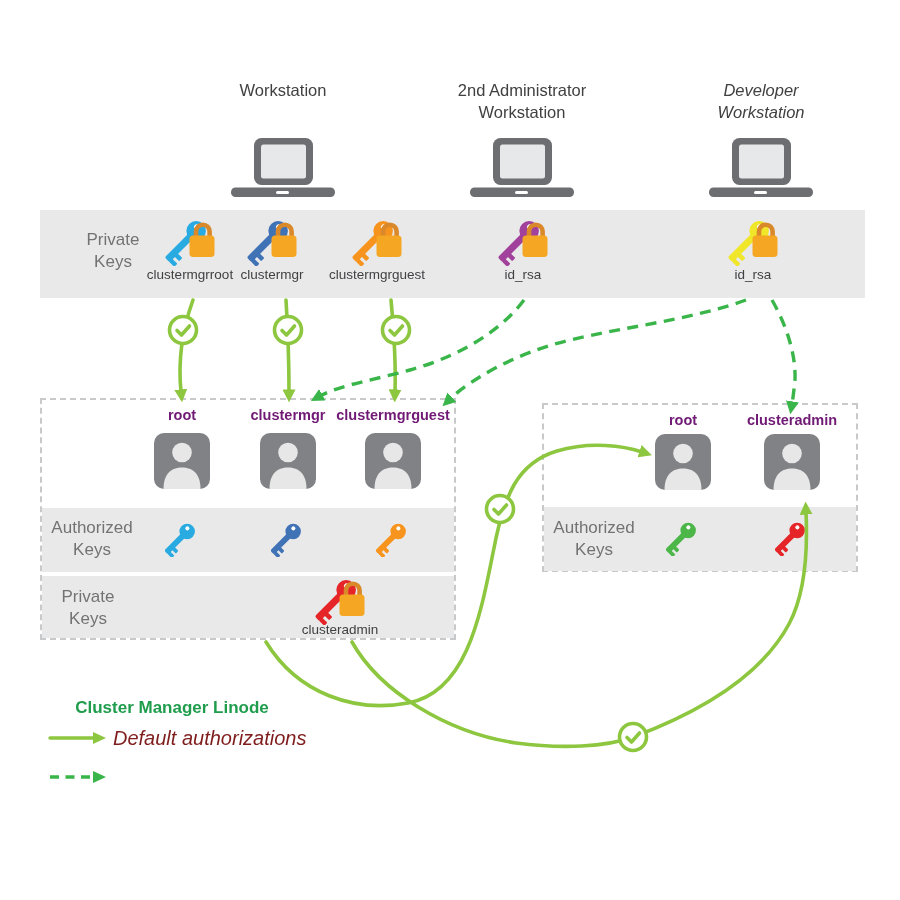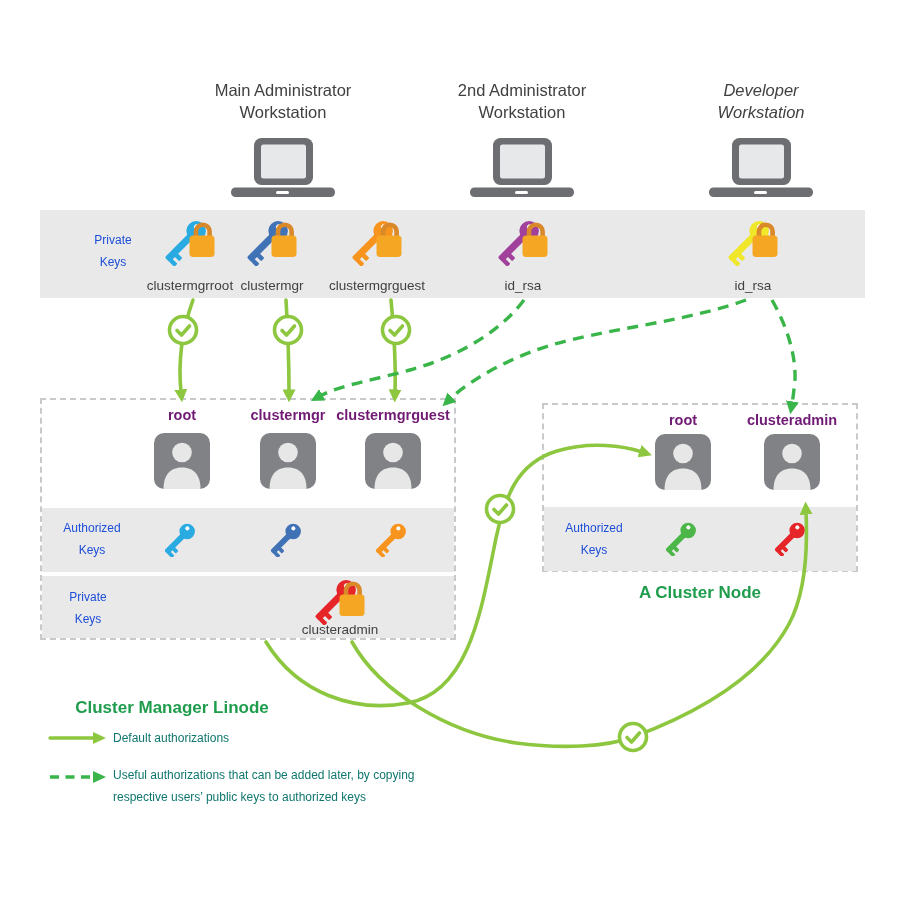--- a/index.html
+++ b/index.html
@@ -1,39 +1,38 @@
 <!DOCTYPE html>
 <html><head>
 <meta charset="utf-8">
 <style>
   html,body{margin:0;padding:0;background:#fff;}
   .stage{position:relative;width:900px;height:900px;background:#ffffff;overflow:hidden;
          font-family:"Liberation Sans",sans-serif;color:#414042;}
   .abs{position:absolute;}
   .ws-label{width:240px;text-align:center;font-size:16.5px;line-height:21.5px;color:#414042;}
   .band{background:#e9e9ea;}
-  .band-label{text-align:center;font-size:12px;line-height:22px;color:#1d4ed8;}
+  .band-label{text-align:center;font-size:17px;line-height:22px;color:#737373;}
   .kunit{width:130px;text-align:center;}
-  .klabel{font-size:13.5px;color:#414042;margin-top:12px;}
+  .klabel{font-size:13.5px;color:#414042;margin-top:1px;}
   .uunit{width:140px;text-align:center;}
   .ulabel{font-size:14.5px;font-weight:bold;color:#701a75;}
   .dbox{border:2px dashed #c8c9cb;}
   .gtitle{font-size:17px;font-weight:bold;color:#1f9d4d;text-align:center;}
-  .legend-text{font-size:12px;color:#0f766e;line-height:21.5px;}
+  .legend-text{font-size:20px;color:#7f1d1d;line-height:21.5px;font-style:italic;}
   svg{display:block;}
   .icon-center{margin:0 auto;}
   .overlay{position:absolute;left:0;top:0;pointer-events:none;z-index:10;}
 </style>
 </head>
 <body>
 
 <div class="stage">
 
   <div class="abs ws-label" style="left:163px;top:80px;">
-    <div>Main Administrator</div>
     <div>Workstation</div>
   </div>
   <div class="abs ws-label" style="left:402px;top:80px;">
     <div>2nd Administrator</div>
     <div>Workstation</div>
   </div>
   <div class="abs ws-label" style="left:641px;top:80px;font-style:italic;">
     <div>Developer</div>
     <div>Workstation</div>
   </div>
@@ -274,33 +273,31 @@
         <g transform="translate(12.5,20) rotate(-45)">
       <rect x="-16" y="-3" width="33" height="6" rx="2"></rect>
           <rect x="-16" y="2" width="4" height="6.5" rx="1"></rect>
       <rect x="-9.5" y="2" width="4" height="6" rx="1"></rect>
           <circle cx="15.5" cy="0" r="8.2"></circle>
       <circle cx="18" cy="-2.2" r="2.2" fill="#ffffff"></circle>
         </g>
       </g>
   </svg>
 
-  <div class="abs gtitle" style="left:572px;top:583px;width:256px;">A Cluster Node</div>
 
   <svg class="abs" style="left:48px;top:730px;" width="62" height="16" viewBox="0 0 62 16">
     <line x1="2" y1="8" x2="45" y2="8" stroke-width="3.4" stroke-linecap="round" stroke="#8dc63f"></line>
     <polygon points="45,2 58,8 45,14" fill="#8dc63f"></polygon>
   </svg>
   <div class="abs legend-text" style="left:113px;top:728px;width:360px;">Default authorizations</div>
 
   <svg class="abs" style="left:48px;top:769px;" width="62" height="16" viewBox="0 0 62 16">
     <line x1="2" y1="8" x2="45" y2="8" stroke-width="3.4" stroke-dasharray="9 6.5" stroke="#3ab54a"></line>
     <polygon points="45,2 58,8 45,14" fill="#3ab54a"></polygon>
   </svg>
-  <div class="abs legend-text" style="left:113px;top:765px;width:352px;">Useful authorizations that can be added later, by copying respective users’ public keys to authorized keys</div>
 
   <svg class="overlay" width="900" height="900" viewBox="0 0 900 900">
     <defs>
       <marker id="mS" viewBox="0 0 10 10" refX="2" refY="5" markerWidth="13" markerHeight="13" orient="auto" markerUnits="userSpaceOnUse">
         <path d="M0,0 L10,5 L0,10 z" fill="#8dc63f"></path>
       </marker>
       <marker id="mD" viewBox="0 0 10 10" refX="2" refY="5" markerWidth="13" markerHeight="13" orient="auto" markerUnits="userSpaceOnUse">
         <path d="M0,0 L10,5 L0,10 z" fill="#3ab54a"></path>
       </marker>
     </defs>

